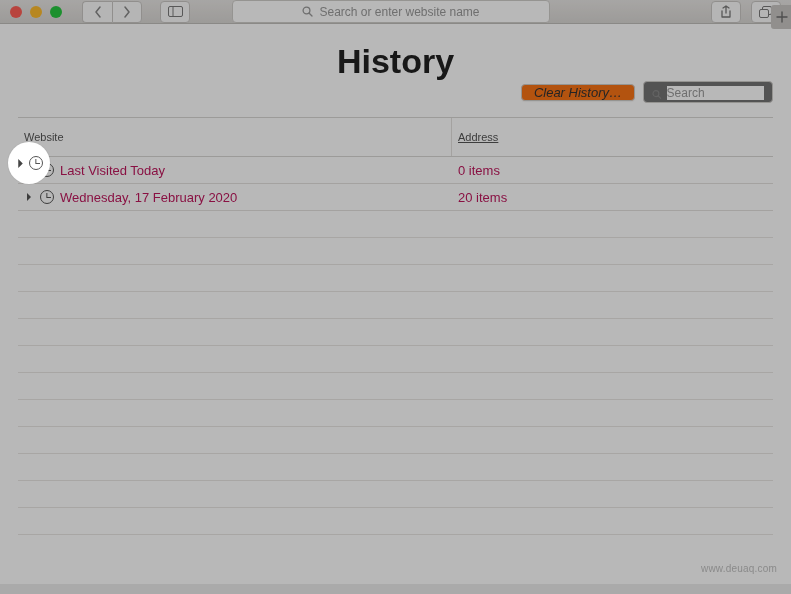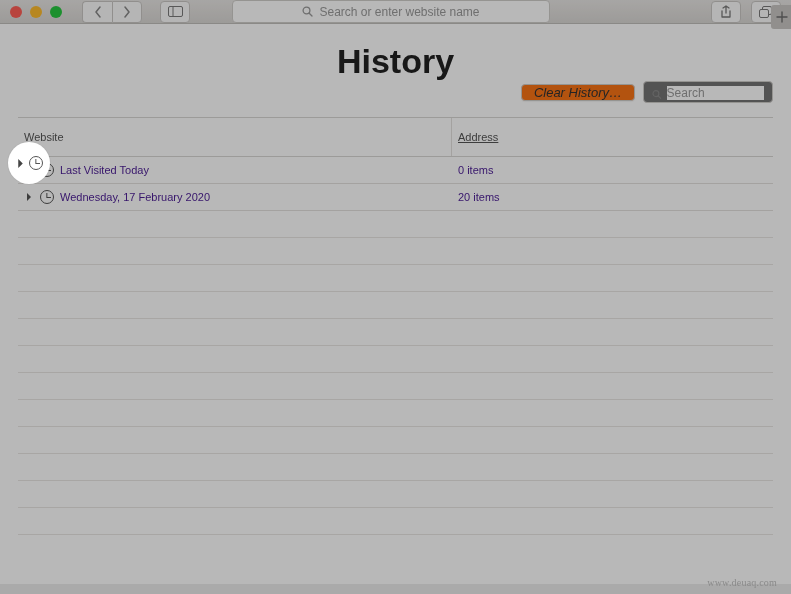--- a/index.html
+++ b/index.html
@@ -164,22 +164,22 @@
       font-size: 11px;
       color: #555;
     }
     .col-w { flex: 0 0 434px; padding-left: 6px; border-right: 1px solid #e3e1de; height: 100%; display:flex; align-items:center; }
     .col-a { flex: 1; padding-left: 6px; text-decoration: underline; }
     .row {
       display: flex;
       height: 27px;
       align-items: center;
       border-bottom: 1px solid #e3e1de;
-      font-size: 11px;
-      color: #4c1d95;
+      font-size: 13px;
+      color: #be185d;
     }
     .row .cell-w {
       flex: 0 0 434px;
       display: flex;
       align-items: center;
       gap: 6px;
       padding-left: 6px;
     }
     .row .cell-a {
       flex: 1;
@@ -220,26 +220,25 @@
       box-shadow: 0 0 0 1px rgba(0,0,0,0.03);
       display: flex;
       align-items: center;
       justify-content: center;
       gap: 4px;
     }
     .highlight-circle .disclosure { color: #444; }
     .watermark {
       position: absolute;
       right: 14px;
-      bottom: 6px;
+      bottom: 20px;
       font-size: 10px;
       color: #8a8a8a;
       letter-spacing: 0.2px;
       z-index: 101;
-      font-family: Liberation Serif, serif;
     }
     svg { display: block; }
   </style>
 </head>
 <body>
 
 <div class="toolbar">
   <div class="traffic">
     <span class="tl-close"></span>
     <span class="tl-min"></span>

